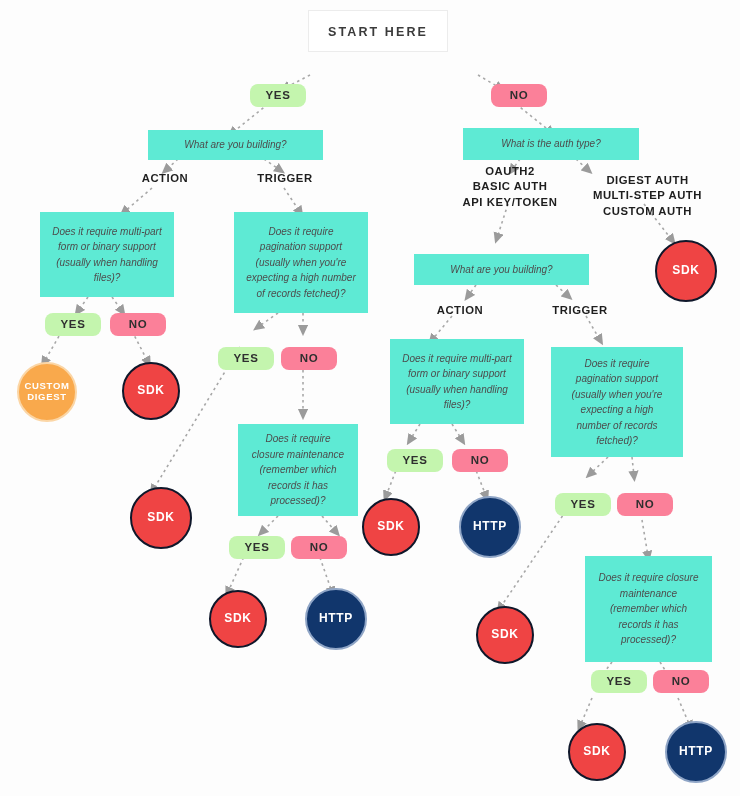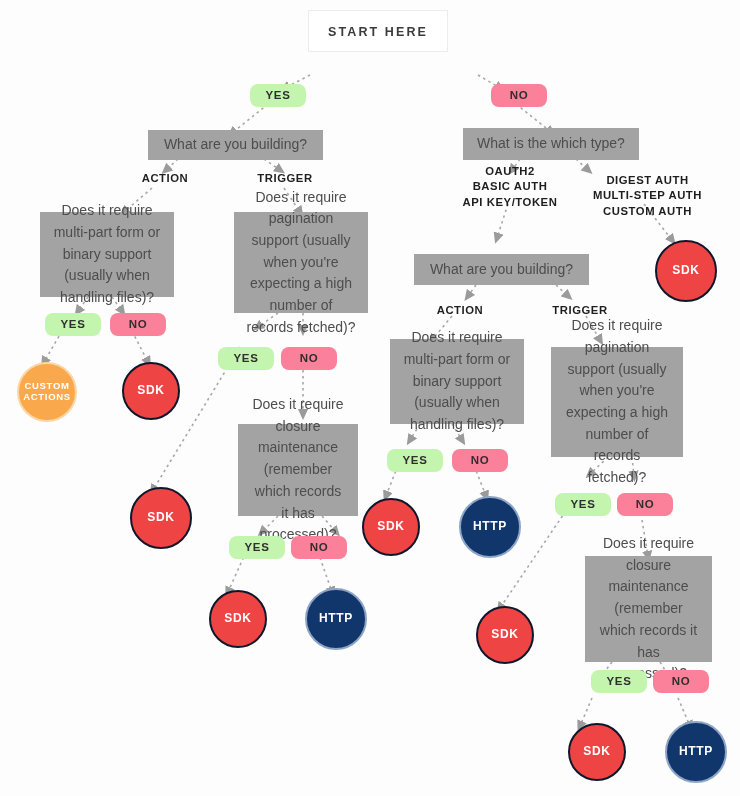--- a/index.html
+++ b/index.html
@@ -34,29 +34,30 @@
   .start-q {
     background: #e9e9e9;
     text-align: center;
     font-size: 12.5px;
     color: #4d4d4d;
     padding: 13px 10px;
   }
 
   
   .qbox {
-    background: #a3a3a3;
+    background: #5eead4;
     color: #4d4d4d;
-    font-size: 14px;
+    font-size: 10px;
     line-height: 1.55;
     text-align: center;
     display: flex;
     align-items: center;
     justify-content: center;
     padding: 10px 12px;
+    font-style: italic;
   }
 
   
   .pill {
     font-size: 11.5px;
     font-weight: bold;
     letter-spacing: 0.6px;
     color: #2f2f2f;
     border-radius: 8px;
     padding: 5px 0 6px;
@@ -171,21 +172,21 @@
   <div class="node edge-label" style="left:120px; top:171px; width:90px;">ACTION</div>
   <div class="node edge-label" style="left:240px; top:171px; width:90px;">TRIGGER</div>
 
   <div class="node qbox" style="left:40px; top:212px; width:134px; height:85px;">Does it require multi-part form or binary support (usually when handling files)?</div>
 
   <div class="node pill yes" style="left:45px; top:313px;">YES</div>
   <div class="node pill no" style="left:110px; top:313px;">NO</div>
 
   <div class="node circle custom" style="left:17px; top:362px; width:60px; height:60px; font-size:9.5px;">
     <span style="white-space:pre-line;">CUSTOM
-ACTIONS</span>
+DIGEST</span>
   </div>
 
   <div class="node circle sdk" style="left:122px; top:362px; width:58px; height:58px; font-size:12px;">
     <span>SDK</span>
   </div>
 
   <div class="node qbox" style="left:234px; top:212px; width:134px; height:101px;">Does it require pagination support (usually when you're expecting a high number of records fetched)?</div>
 
   <div class="node pill yes" style="left:218px; top:347px;">YES</div>
   <div class="node pill no" style="left:281px; top:347px;">NO</div>
@@ -199,21 +200,21 @@
   <div class="node pill yes" style="left:229px; top:536px;">YES</div>
   <div class="node pill no" style="left:291px; top:536px;">NO</div>
 
   <div class="node circle sdk" style="left:209px; top:590px; width:58px; height:58px; font-size:12px;">
     <span>SDK</span>
   </div>
   <div class="node circle http" style="left:305px; top:588px; width:62px; height:62px; font-size:12px;">
     <span>HTTP</span>
   </div>
 
-  <div class="node qbox" style="left:463px; top:128px; width:176px; height:32px;">What is the which type?</div>
+  <div class="node qbox" style="left:463px; top:128px; width:176px; height:32px;">What is the auth type?</div>
 
   <div class="node edge-label" style="left:455px; top:164px; width:110px;">OAUTH2
 BASIC AUTH
 API KEY/TOKEN</div>
   <div class="node edge-label" style="left:590px; top:173px; width:115px;">DIGEST AUTH
 MULTI-STEP AUTH
 CUSTOM AUTH</div>
 
   <div class="node circle sdk" style="left:655px; top:240px; width:62px; height:62px; font-size:12px;">
     <span>SDK</span>

